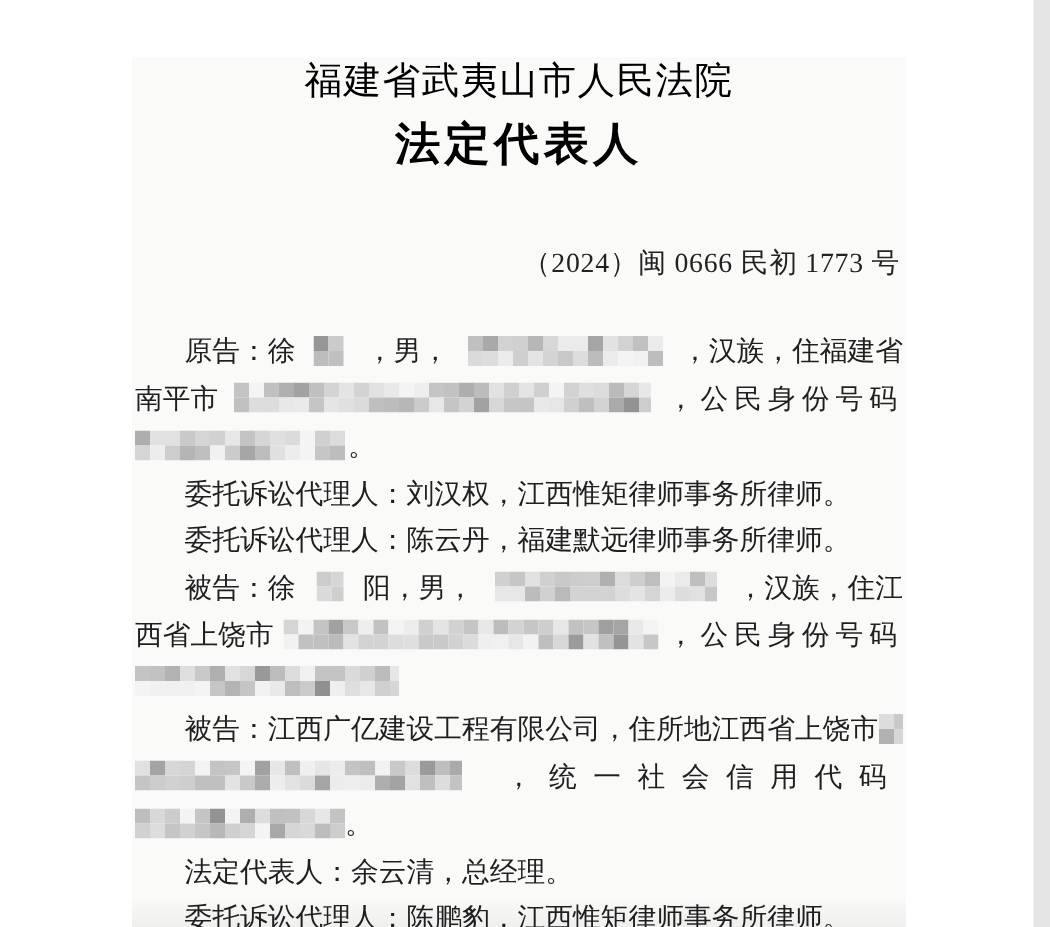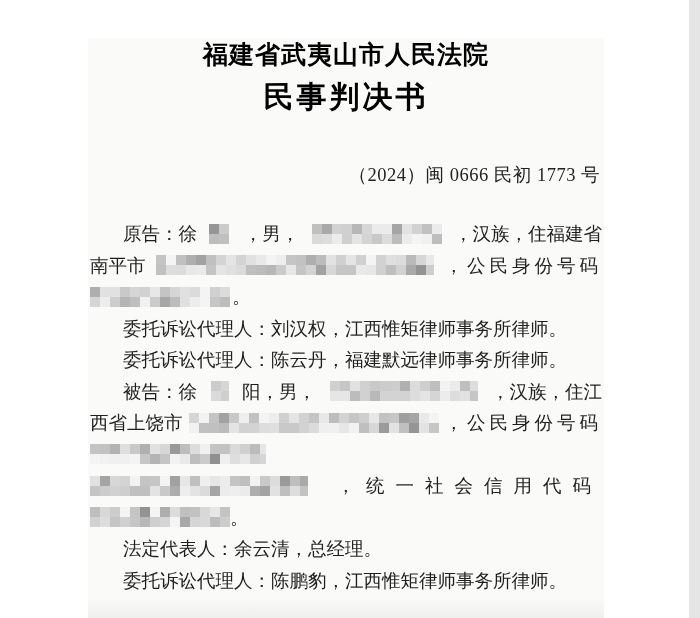--- a/index.html
+++ b/index.html
@@ -9,21 +9,21 @@
     font-family:"Liberation Serif","DejaVu Serif",serif;
     color:#1f1f1f;
   }
   .canvas{position:absolute;left:0;top:0;width:700px;height:618px;}
   .page{
     position:absolute;left:88px;top:38px;width:516px;height:580px;
     background:linear-gradient(#fafaf9 96.5%,#efefee);
   }
   .court{
     position:absolute;top:3px;left:0;width:100%;
-    text-align:center;font-size:25px;font-weight:bold;color:#000;
+    text-align:center;font-size:25px;font-weight:normal;color:#000;
     letter-spacing:1px;line-height:28px;
   }
   .doctitle{
     position:absolute;top:42px;left:0;width:100%;
     text-align:center;font-size:30px;font-weight:bold;color:#000;
     letter-spacing:3px;line-height:34px;
   }
   .caseno{
     position:absolute;top:124px;right:4px;
     font-size:18.5px;color:#222;letter-spacing:0.5px;
@@ -51,31 +51,32 @@
     position:absolute;right:0;top:0;width:11px;height:618px;
     background:#e5e5e5;
   }
 </style>
 </head>
 <body>
 
 <div class="canvas">
   <div class="page">
     <div class="court">福建省武夷山市人民法院</div>
-    <div class="doctitle">民事判决书</div>
+    <div class="doctitle">法定代表人</div>
     <div class="caseno">（2024）闽 0666 民初 1773 号</div>
     <div class="bodytext">
         <div class="line indent fill"><span class="seg">原告：徐</span><span class="mosaic" style="width: 22px;"><i style="background: rgb(150, 150, 150);"></i><i style="background: rgb(189, 189, 189);"></i><i style="background: rgb(203, 203, 203);"></i><i style="background: rgb(192, 192, 192);"></i></span><span class="seg">，男，</span><span class="mosaic" style="width: 130px;"><i style="background: rgb(192, 192, 192);"></i><i style="background: rgb(218, 218, 218);"></i><i style="background: rgb(169, 169, 169);"></i><i style="background: rgb(221, 221, 221);"></i><i style="background: rgb(210, 210, 210);"></i><i style="background: rgb(236, 236, 236);"></i><i style="background: rgb(208, 208, 208);"></i><i style="background: rgb(207, 207, 207);"></i><i style="background: rgb(183, 183, 183);"></i><i style="background: rgb(228, 228, 228);"></i><i style="background: rgb(215, 215, 215);"></i><i style="background: rgb(212, 212, 212);"></i><i style="background: rgb(235, 235, 235);"></i><i style="background: rgb(200, 200, 200);"></i><i style="background: rgb(235, 235, 235);"></i><i style="background: rgb(220, 220, 220);"></i><i style="background: rgb(165, 165, 165);"></i><i style="background: rgb(188, 188, 188);"></i><i style="background: rgb(226, 226, 226);"></i><i style="background: rgb(236, 236, 236);"></i><i style="background: rgb(210, 210, 210);"></i><i style="background: rgb(244, 244, 244);"></i><i style="background: rgb(193, 193, 193);"></i><i style="background: rgb(241, 241, 241);"></i><i style="background: rgb(235, 235, 235);"></i><i style="background: rgb(189, 189, 189);"></i></span><span class="seg">，汉族，住福建省</span></div>
         <div class="line fill"><span class="seg">南平市</span><span class="mosaic" style="width: 278px;"><i style="background: rgb(196, 196, 196);"></i><i style="background: rgb(193, 193, 193);"></i><i style="background: rgb(244, 244, 244);"></i><i style="background: rgb(221, 221, 221);"></i><i style="background: rgb(192, 192, 192);"></i><i style="background: rgb(220, 220, 220);"></i><i style="background: rgb(175, 175, 175);"></i><i style="background: rgb(232, 232, 232);"></i><i style="background: rgb(162, 162, 162);"></i><i style="background: rgb(234, 234, 234);"></i><i style="background: rgb(192, 192, 192);"></i><i style="background: rgb(197, 197, 197);"></i><i style="background: rgb(212, 212, 212);"></i><i style="background: rgb(229, 229, 229);"></i><i style="background: rgb(228, 228, 228);"></i><i style="background: rgb(224, 224, 224);"></i><i style="background: rgb(211, 211, 211);"></i><i style="background: rgb(219, 219, 219);"></i><i style="background: rgb(225, 225, 225);"></i><i style="background: rgb(191, 191, 191);"></i><i style="background: rgb(233, 233, 233);"></i><i style="background: rgb(188, 188, 188);"></i><i style="background: rgb(244, 244, 244);"></i><i style="background: rgb(183, 183, 183);"></i><i style="background: rgb(238, 238, 238);"></i><i style="background: rgb(203, 203, 203);"></i><i style="background: rgb(197, 197, 197);"></i><i style="background: rgb(231, 231, 231);"></i><i style="background: rgb(194, 194, 194);"></i><i style="background: rgb(197, 197, 197);"></i><i style="background: rgb(174, 174, 174);"></i><i style="background: rgb(211, 211, 211);"></i><i style="background: rgb(188, 188, 188);"></i><i style="background: rgb(162, 162, 162);"></i><i style="background: rgb(226, 226, 226);"></i><i style="background: rgb(215, 215, 215);"></i><i style="background: rgb(208, 208, 208);"></i><i style="background: rgb(198, 198, 198);"></i><i style="background: rgb(228, 228, 228);"></i><i style="background: rgb(197, 197, 197);"></i><i style="background: rgb(208, 208, 208);"></i><i style="background: rgb(233, 233, 233);"></i><i style="background: rgb(244, 244, 244);"></i><i style="background: rgb(230, 230, 230);"></i><i style="background: rgb(210, 210, 210);"></i><i style="background: rgb(208, 208, 208);"></i><i style="background: rgb(223, 223, 223);"></i><i style="background: rgb(191, 191, 191);"></i><i style="background: rgb(220, 220, 220);"></i><i style="background: rgb(210, 210, 210);"></i><i style="background: rgb(186, 186, 186);"></i><i style="background: rgb(170, 170, 170);"></i><i style="background: rgb(214, 214, 214);"></i><i style="background: rgb(147, 147, 147);"></i><i style="background: rgb(232, 232, 232);"></i><i style="background: rgb(205, 205, 205);"></i></span><span class="seg stretch">，公民身份号码</span></div>
         <div class="line"><span class="mosaic" style="width: 142px;"><i style="background: rgb(174, 174, 174);"></i><i style="background: rgb(213, 213, 213);"></i><i style="background: rgb(225, 225, 225);"></i><i style="background: rgb(237, 237, 237);"></i><i style="background: rgb(225, 225, 225);"></i><i style="background: rgb(205, 205, 205);"></i><i style="background: rgb(201, 201, 201);"></i><i style="background: rgb(181, 181, 181);"></i><i style="background: rgb(213, 213, 213);"></i><i style="background: rgb(191, 191, 191);"></i><i style="background: rgb(209, 209, 209);"></i><i style="background: rgb(241, 241, 241);"></i><i style="background: rgb(231, 231, 231);"></i><i style="background: rgb(203, 203, 203);"></i><i style="background: rgb(196, 196, 196);"></i><i style="background: rgb(166, 166, 166);"></i><i style="background: rgb(214, 214, 214);"></i><i style="background: rgb(189, 189, 189);"></i><i style="background: rgb(224, 224, 224);"></i><i style="background: rgb(224, 224, 224);"></i><i style="background: rgb(219, 219, 219);"></i><i style="background: rgb(237, 237, 237);"></i><i style="background: rgb(244, 244, 244);"></i><i style="background: rgb(244, 244, 244);"></i><i style="background: rgb(208, 208, 208);"></i><i style="background: rgb(198, 198, 198);"></i><i style="background: rgb(220, 220, 220);"></i><i style="background: rgb(189, 189, 189);"></i></span><span class="seg">。</span></div>
         <div class="line indent"><span class="seg">委托诉讼代理人：刘汉权，江西惟矩律师事务所律师。</span></div>
         <div class="line indent"><span class="seg">委托诉讼代理人：陈云丹，福建默远律师事务所律师。</span></div>
         <div class="line indent fill"><span class="seg">被告：徐</span><span class="mosaic" style="width: 18px;"><i style="background: rgb(204, 204, 204);"></i><i style="background: rgb(218, 218, 218);"></i><i style="background: rgb(214, 214, 214);"></i><i style="background: rgb(207, 207, 207);"></i></span><span class="seg">阳，男，</span><span class="mosaic" style="width: 148px;"><i style="background: rgb(208, 208, 208);"></i><i style="background: rgb(230, 230, 230);"></i><i style="background: rgb(198, 198, 198);"></i><i style="background: rgb(230, 230, 230);"></i><i style="background: rgb(225, 225, 225);"></i><i style="background: rgb(188, 188, 188);"></i><i style="background: rgb(208, 208, 208);"></i><i style="background: rgb(209, 209, 209);"></i><i style="background: rgb(201, 201, 201);"></i><i style="background: rgb(185, 185, 185);"></i><i style="background: rgb(204, 204, 204);"></i><i style="background: rgb(211, 211, 211);"></i><i style="background: rgb(205, 205, 205);"></i><i style="background: rgb(211, 211, 211);"></i><i style="background: rgb(176, 176, 176);"></i><i style="background: rgb(211, 211, 211);"></i><i style="background: rgb(220, 220, 220);"></i><i style="background: rgb(221, 221, 221);"></i><i style="background: rgb(206, 206, 206);"></i><i style="background: rgb(228, 228, 228);"></i><i style="background: rgb(190, 190, 190);"></i><i style="background: rgb(213, 213, 213);"></i><i style="background: rgb(243, 243, 243);"></i><i style="background: rgb(236, 236, 236);"></i><i style="background: rgb(235, 235, 235);"></i><i style="background: rgb(221, 221, 221);"></i><i style="background: rgb(191, 191, 191);"></i><i style="background: rgb(225, 225, 225);"></i><i style="background: rgb(221, 221, 221);"></i><i style="background: rgb(198, 198, 198);"></i></span><span class="seg">，汉族，住江</span></div>
         <div class="line fill"><span class="seg">西省上饶市</span><span class="mosaic" style="width: 250px;"><i style="background: rgb(213, 213, 213);"></i><i style="background: rgb(242, 242, 242);"></i><i style="background: rgb(243, 243, 243);"></i><i style="background: rgb(193, 193, 193);"></i><i style="background: rgb(196, 196, 196);"></i><i style="background: rgb(192, 192, 192);"></i><i style="background: rgb(162, 162, 162);"></i><i style="background: rgb(187, 187, 187);"></i><i style="background: rgb(200, 200, 200);"></i><i style="background: rgb(227, 227, 227);"></i><i style="background: rgb(238, 238, 238);"></i><i style="background: rgb(210, 210, 210);"></i><i style="background: rgb(194, 194, 194);"></i><i style="background: rgb(211, 211, 211);"></i><i style="background: rgb(244, 244, 244);"></i><i style="background: rgb(221, 221, 221);"></i><i style="background: rgb(237, 237, 237);"></i><i style="background: rgb(223, 223, 223);"></i><i style="background: rgb(208, 208, 208);"></i><i style="background: rgb(201, 201, 201);"></i><i style="background: rgb(228, 228, 228);"></i><i style="background: rgb(201, 201, 201);"></i><i style="background: rgb(210, 210, 210);"></i><i style="background: rgb(210, 210, 210);"></i><i style="background: rgb(197, 197, 197);"></i><i style="background: rgb(219, 219, 219);"></i><i style="background: rgb(232, 232, 232);"></i><i style="background: rgb(239, 239, 239);"></i><i style="background: rgb(189, 189, 189);"></i><i style="background: rgb(240, 240, 240);"></i><i style="background: rgb(211, 211, 211);"></i><i style="background: rgb(230, 230, 230);"></i><i style="background: rgb(198, 198, 198);"></i><i style="background: rgb(242, 242, 242);"></i><i style="background: rgb(206, 206, 206);"></i><i style="background: rgb(191, 191, 191);"></i><i style="background: rgb(231, 231, 231);"></i><i style="background: rgb(215, 215, 215);"></i><i style="background: rgb(194, 194, 194);"></i><i style="background: rgb(155, 155, 155);"></i><i style="background: rgb(198, 198, 198);"></i><i style="background: rgb(226, 226, 226);"></i><i style="background: rgb(159, 159, 159);"></i><i style="background: rgb(192, 192, 192);"></i><i style="background: rgb(165, 165, 165);"></i><i style="background: rgb(149, 149, 149);"></i><i style="background: rgb(233, 233, 233);"></i><i style="background: rgb(227, 227, 227);"></i><i style="background: rgb(244, 244, 244);"></i><i style="background: rgb(199, 199, 199);"></i></span><span class="seg stretch">，公民身份号码</span></div>
         <div class="line"><span class="mosaic" style="width: 176px;"><i style="background: rgb(196, 196, 196);"></i><i style="background: rgb(244, 244, 244);"></i><i style="background: rgb(194, 194, 194);"></i><i style="background: rgb(241, 241, 241);"></i><i style="background: rgb(179, 179, 179);"></i><i style="background: rgb(240, 240, 240);"></i><i style="background: rgb(223, 223, 223);"></i><i style="background: rgb(240, 240, 240);"></i><i style="background: rgb(200, 200, 200);"></i><i style="background: rgb(244, 244, 244);"></i><i style="background: rgb(175, 175, 175);"></i><i style="background: rgb(198, 198, 198);"></i><i style="background: rgb(225, 225, 225);"></i><i style="background: rgb(180, 180, 180);"></i><i style="background: rgb(215, 215, 215);"></i><i style="background: rgb(197, 197, 197);"></i><i style="background: rgb(153, 153, 153);"></i><i style="background: rgb(242, 242, 242);"></i><i style="background: rgb(189, 189, 189);"></i><i style="background: rgb(233, 233, 233);"></i><i style="background: rgb(221, 221, 221);"></i><i style="background: rgb(190, 190, 190);"></i><i style="background: rgb(241, 241, 241);"></i><i style="background: rgb(203, 203, 203);"></i><i style="background: rgb(196, 196, 196);"></i><i style="background: rgb(144, 144, 144);"></i><i style="background: rgb(195, 195, 195);"></i><i style="background: rgb(239, 239, 239);"></i><i style="background: rgb(218, 218, 218);"></i><i style="background: rgb(222, 222, 222);"></i><i style="background: rgb(208, 208, 208);"></i><i style="background: rgb(231, 231, 231);"></i><i style="background: rgb(188, 188, 188);"></i><i style="background: rgb(208, 208, 208);"></i><i style="background: rgb(230, 230, 230);"></i><i style="background: rgb(214, 214, 214);"></i></span></div>
+        <div class="line indent fill"><span class="seg">被告：江西广亿建设工程有限公司，住所地江西省上饶市</span><span class="mosaic" style="width: 16px;"><i style="background: rgb(221, 221, 221);"></i><i style="background: rgb(177, 177, 177);"></i><i style="background: rgb(201, 201, 201);"></i><i style="background: rgb(215, 215, 215);"></i></span></div>
         <div class="line fill"><span class="mosaic" style="width: 218px;"><i style="background: rgb(225, 225, 225);"></i><i style="background: rgb(197, 197, 197);"></i><i style="background: rgb(164, 164, 164);"></i><i style="background: rgb(204, 204, 204);"></i><i style="background: rgb(215, 215, 215);"></i><i style="background: rgb(209, 209, 209);"></i><i style="background: rgb(212, 212, 212);"></i><i style="background: rgb(206, 206, 206);"></i><i style="background: rgb(243, 243, 243);"></i><i style="background: rgb(192, 192, 192);"></i><i style="background: rgb(196, 196, 196);"></i><i style="background: rgb(192, 192, 192);"></i><i style="background: rgb(198, 198, 198);"></i><i style="background: rgb(227, 227, 227);"></i><i style="background: rgb(244, 244, 244);"></i><i style="background: rgb(201, 201, 201);"></i><i style="background: rgb(161, 161, 161);"></i><i style="background: rgb(172, 172, 172);"></i><i style="background: rgb(231, 231, 231);"></i><i style="background: rgb(237, 237, 237);"></i><i style="background: rgb(192, 192, 192);"></i><i style="background: rgb(227, 227, 227);"></i><i style="background: rgb(239, 239, 239);"></i><i style="background: rgb(219, 219, 219);"></i><i style="background: rgb(230, 230, 230);"></i><i style="background: rgb(165, 165, 165);"></i><i style="background: rgb(236, 236, 236);"></i><i style="background: rgb(236, 236, 236);"></i><i style="background: rgb(196, 196, 196);"></i><i style="background: rgb(238, 238, 238);"></i><i style="background: rgb(191, 191, 191);"></i><i style="background: rgb(235, 235, 235);"></i><i style="background: rgb(242, 242, 242);"></i><i style="background: rgb(174, 174, 174);"></i><i style="background: rgb(201, 201, 201);"></i><i style="background: rgb(163, 163, 163);"></i><i style="background: rgb(220, 220, 220);"></i><i style="background: rgb(225, 225, 225);"></i><i style="background: rgb(154, 154, 154);"></i><i style="background: rgb(191, 191, 191);"></i><i style="background: rgb(190, 190, 190);"></i><i style="background: rgb(221, 221, 221);"></i><i style="background: rgb(170, 170, 170);"></i><i style="background: rgb(195, 195, 195);"></i></span><span class="seg stretch-wide">，统一社会信用代码</span></div>
         <div class="line"><span class="mosaic" style="width: 140px;"><i style="background: rgb(190, 190, 190);"></i><i style="background: rgb(209, 209, 209);"></i><i style="background: rgb(216, 216, 216);"></i><i style="background: rgb(221, 221, 221);"></i><i style="background: rgb(204, 204, 204);"></i><i style="background: rgb(197, 197, 197);"></i><i style="background: rgb(244, 244, 244);"></i><i style="background: rgb(209, 209, 209);"></i><i style="background: rgb(197, 197, 197);"></i><i style="background: rgb(198, 198, 198);"></i><i style="background: rgb(147, 147, 147);"></i><i style="background: rgb(184, 184, 184);"></i><i style="background: rgb(244, 244, 244);"></i><i style="background: rgb(207, 207, 207);"></i><i style="background: rgb(174, 174, 174);"></i><i style="background: rgb(213, 213, 213);"></i><i style="background: rgb(220, 220, 220);"></i><i style="background: rgb(244, 244, 244);"></i><i style="background: rgb(192, 192, 192);"></i><i style="background: rgb(168, 168, 168);"></i><i style="background: rgb(194, 194, 194);"></i><i style="background: rgb(214, 214, 214);"></i><i style="background: rgb(216, 216, 216);"></i><i style="background: rgb(217, 217, 217);"></i><i style="background: rgb(231, 231, 231);"></i><i style="background: rgb(189, 189, 189);"></i><i style="background: rgb(196, 196, 196);"></i><i style="background: rgb(205, 205, 205);"></i></span><span class="seg">。</span></div>
         <div class="line indent"><span class="seg">法定代表人：余云清，总经理。</span></div>
         <div class="line indent"><span class="seg">委托诉讼代理人：陈鹏豹，江西惟矩律师事务所律师。</span></div>
       </div>
   </div>
   <div class="scrollstrip"></div>
 </div>
 
 </body></html>

